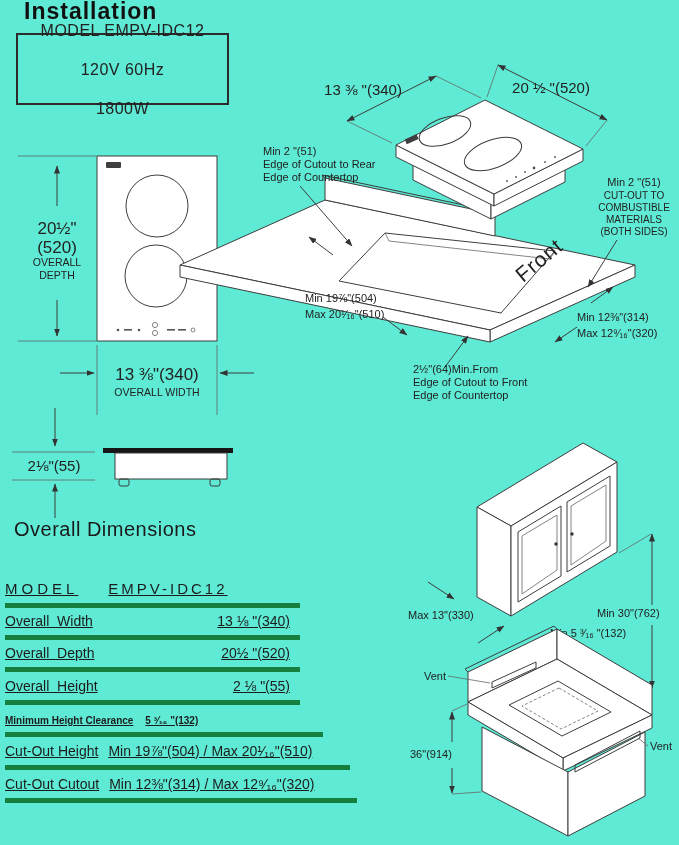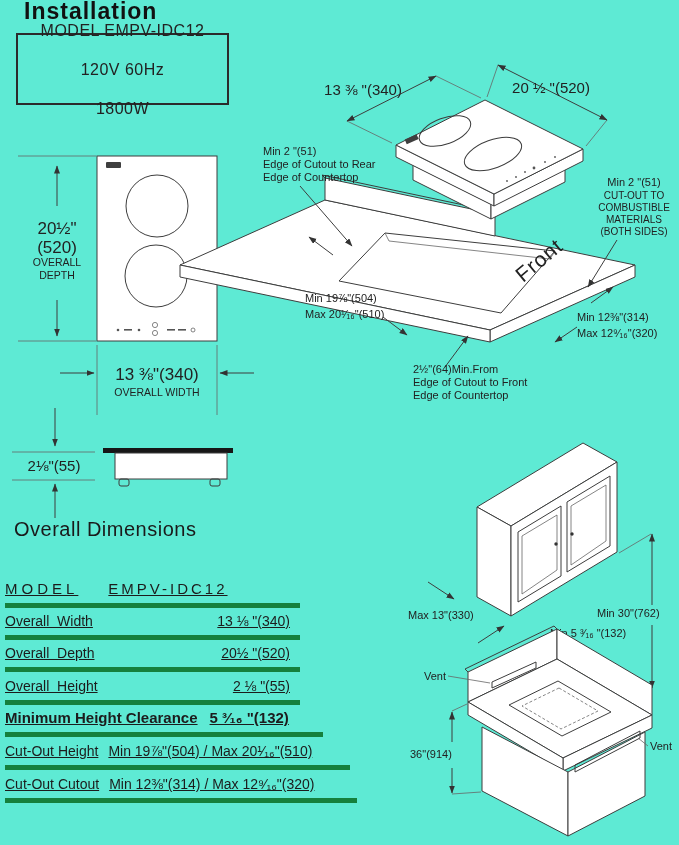--- a/index.html
+++ b/index.html
@@ -255,21 +255,21 @@
       <span class="val">13 ⅛ "(340)</span>
     </div>
     <div class="srow spread" style="left:0;top:69px;width:295px;height:31px;padding-right:10px">
       <span class="lab">Overall  Depth</span>
       <span class="val">20½ "(520)</span>
     </div>
     <div class="srow spread" style="left:0;top:102px;width:295px;height:31px;padding-right:10px">
       <span class="lab">Overall  Height</span>
       <span class="val">2 ⅛ "(55)</span>
     </div>
-    <div class="srow" style="left:0;top:135px;width:318px;height:30px;font-weight:bold;font-size:15px">
+    <div class="srow" style="left:0;top:135px;width:318px;height:30px;font-weight:bold;font-size:10px">
       <span class="lab">Minimum Height Clearance</span>
       <span class="val" style="margin-left:12px">5 ³⁄₁₆ "(132)</span>
     </div>
     <div class="srow" style="left:0;top:166px;width:345px;height:32px">
       <span class="lab">Cut-Out Height</span>
       <span class="val" style="margin-left:10px">Min 19⅞"(504) / Max 20¹⁄₁₆"(510)</span>
     </div>
     <div class="srow" style="left:0;top:199px;width:352px;height:32px">
       <span class="lab">Cut-Out Cutout</span>
       <span class="val" style="margin-left:10px">Min 12⅜"(314) / Max 12⁹⁄₁₆"(320)</span>

